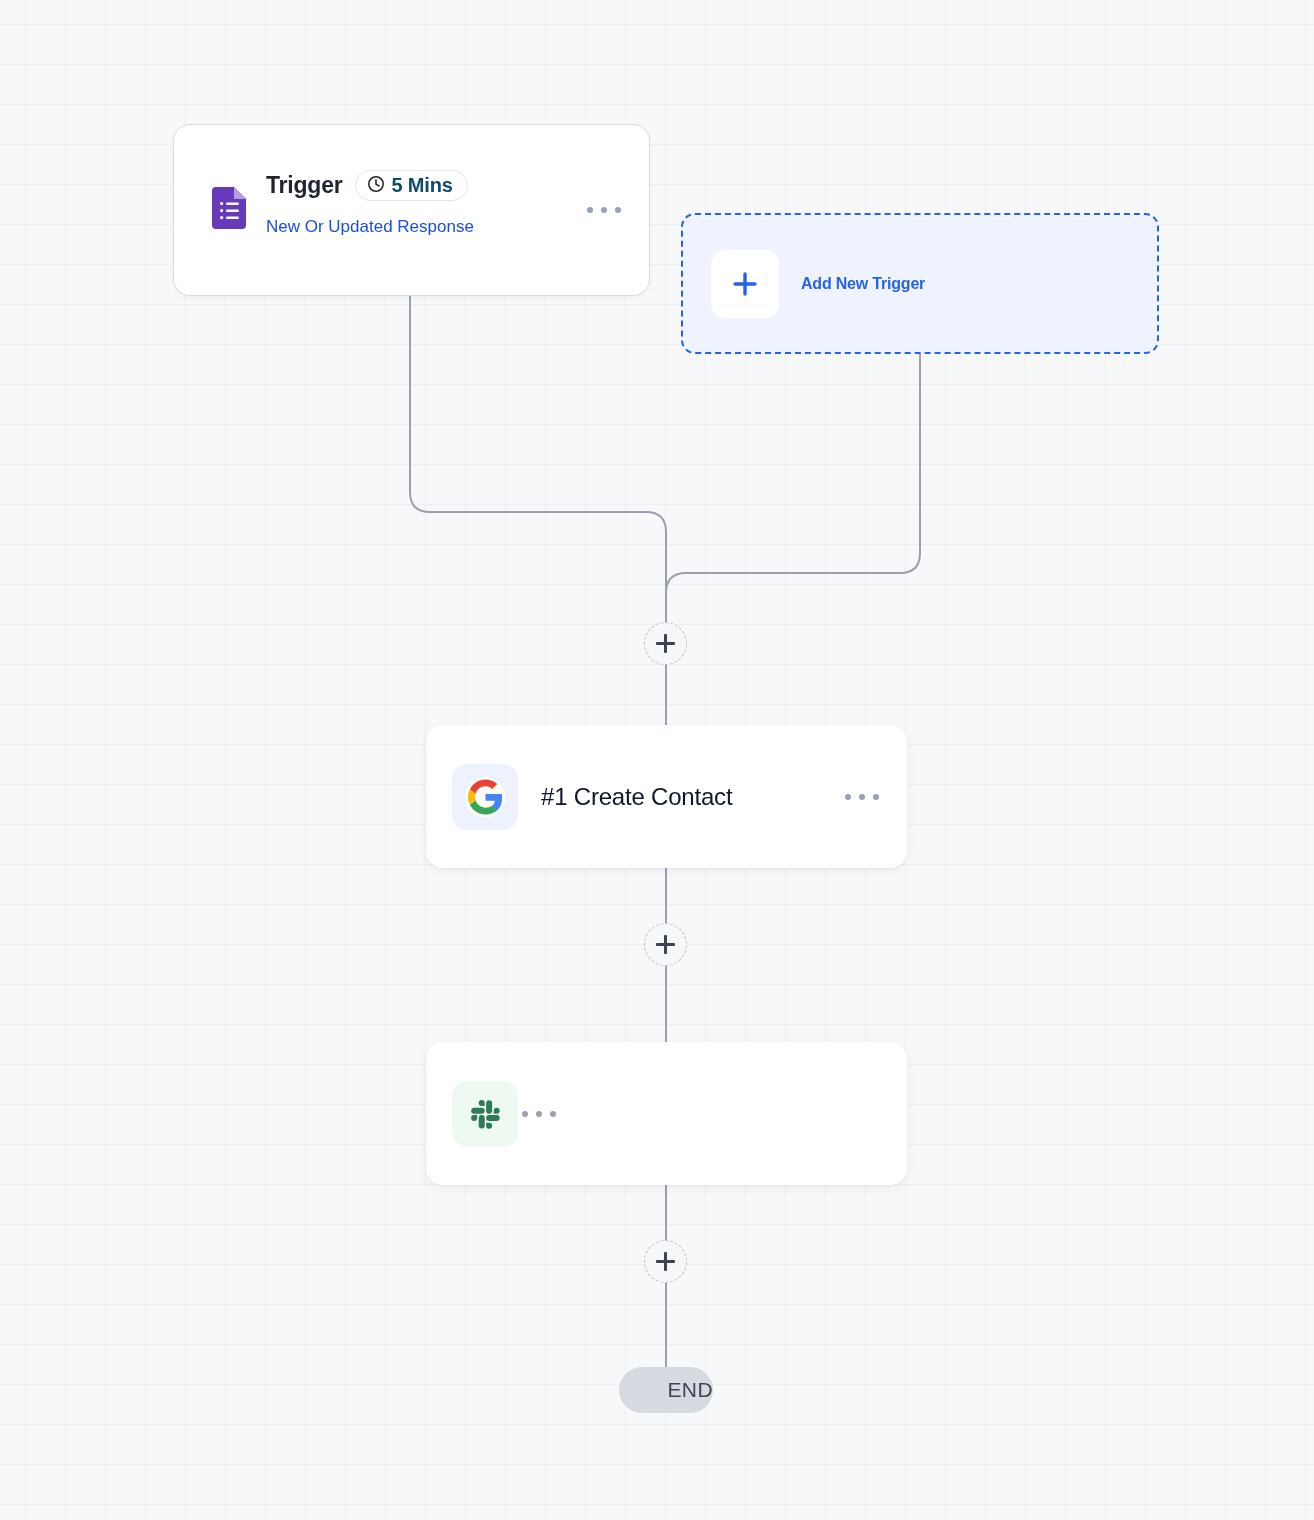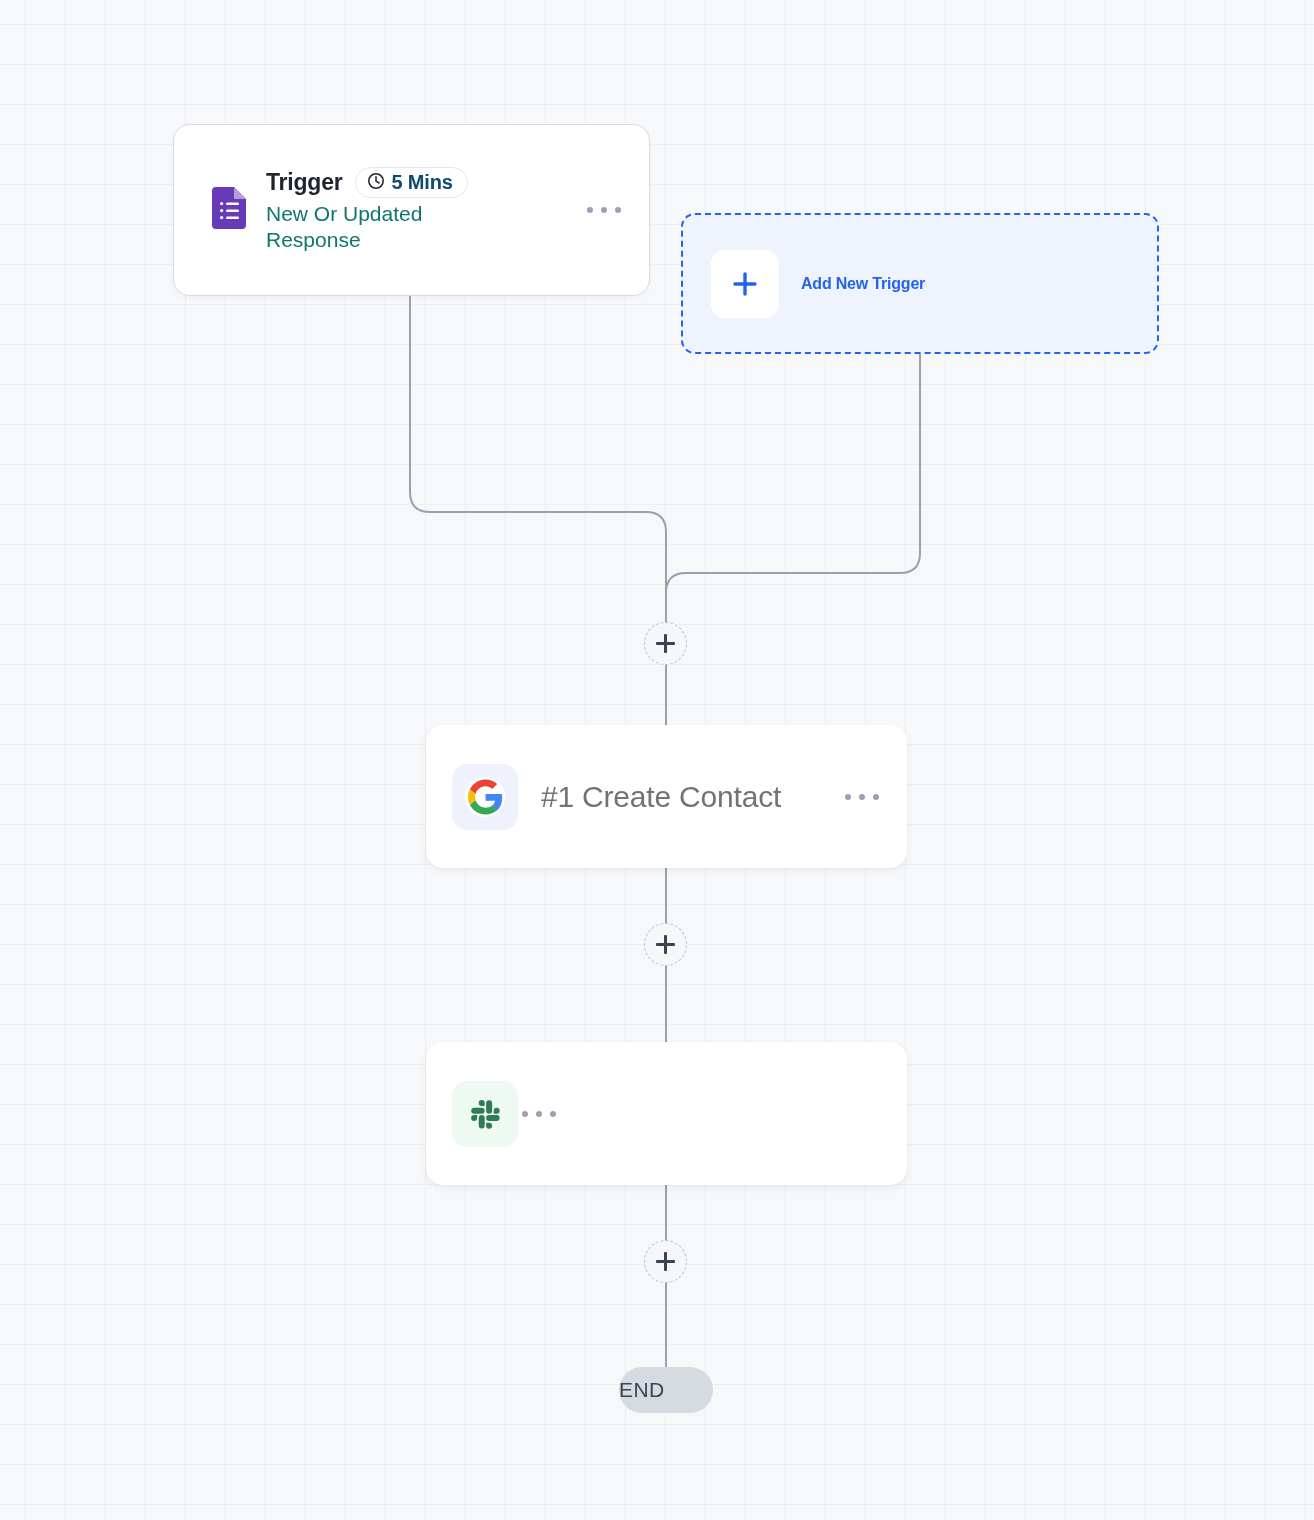--- a/index.html
+++ b/index.html
@@ -94,23 +94,23 @@
     border-radius: 16px;
     background: #ffffff;
   }
   .interval-badge .badge-text {
     font-size: 20px;
     font-weight: bold;
     color: #0c4a6e;
     letter-spacing: -0.2px;
   }
   .trigger-subtitle {
-    font-size: 21px;
-    line-height: 26px;
-    color: #0f766e;
+    font-size: 17px;
+    line-height: 46px;
+    color: #1d4ed8;
     max-width: 210px;
   }
 
   
   .add-trigger {
     left: 681px;
     top: 213px;
     width: 478px;
     height: 141px;
     background: #eef3fe;
@@ -162,22 +162,22 @@
     align-items: center;
     justify-content: center;
     flex: none;
   }
   .action-iconbox.google { background: #eef2fc; }
   .action-iconbox.slack  { background: #edf9f1; }
 
   .action-title {
     flex: 1;
     margin-left: 23px;
-    font-size: 30px;
-    color: #737373;
+    font-size: 24px;
+    color: #0f172a;
     letter-spacing: -0.2px;
     white-space: nowrap;
   }
 
   
   .kebab {
     display: flex;
     align-items: center;
     gap: 8px;
     padding: 8px 4px;
@@ -225,21 +225,21 @@
   
   .end-pill {
     left: 619px;
     top: 1367px;
     width: 94px;
     height: 46px;
     background: #d6dae1;
     border-radius: 23px;
     display: flex;
     align-items: center;
-    justify-content: flex-start;
+    justify-content: flex-end;
   }
   .end-pill span {
     font-size: 21px;
     color: #3e4553;
     letter-spacing: 0.4px;
   }
 </style>
 </head>
 <body>
 

